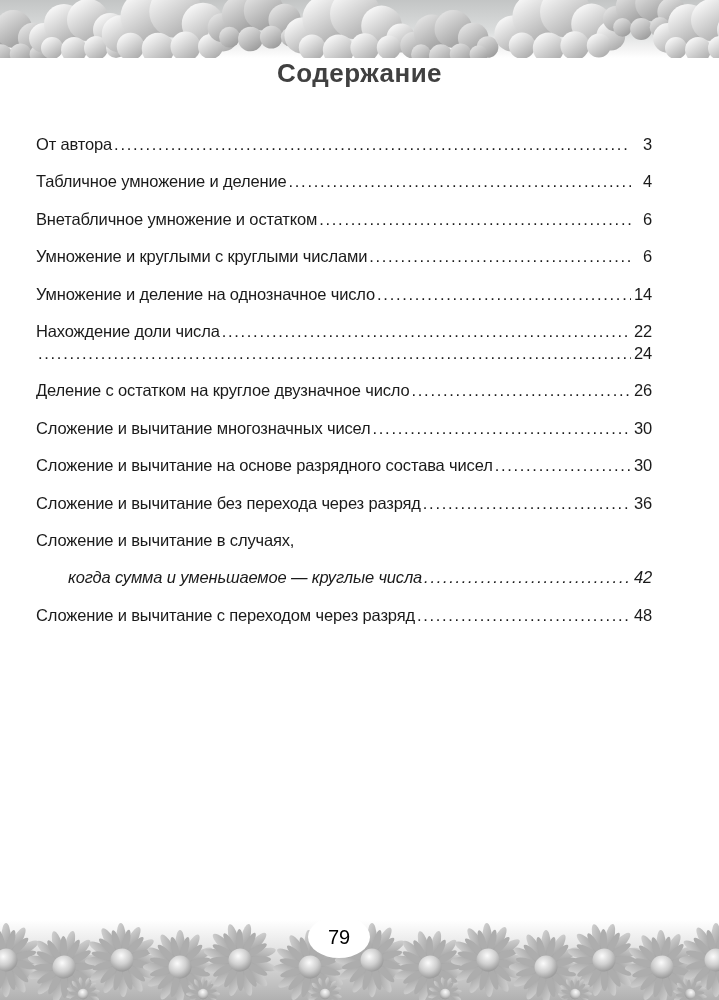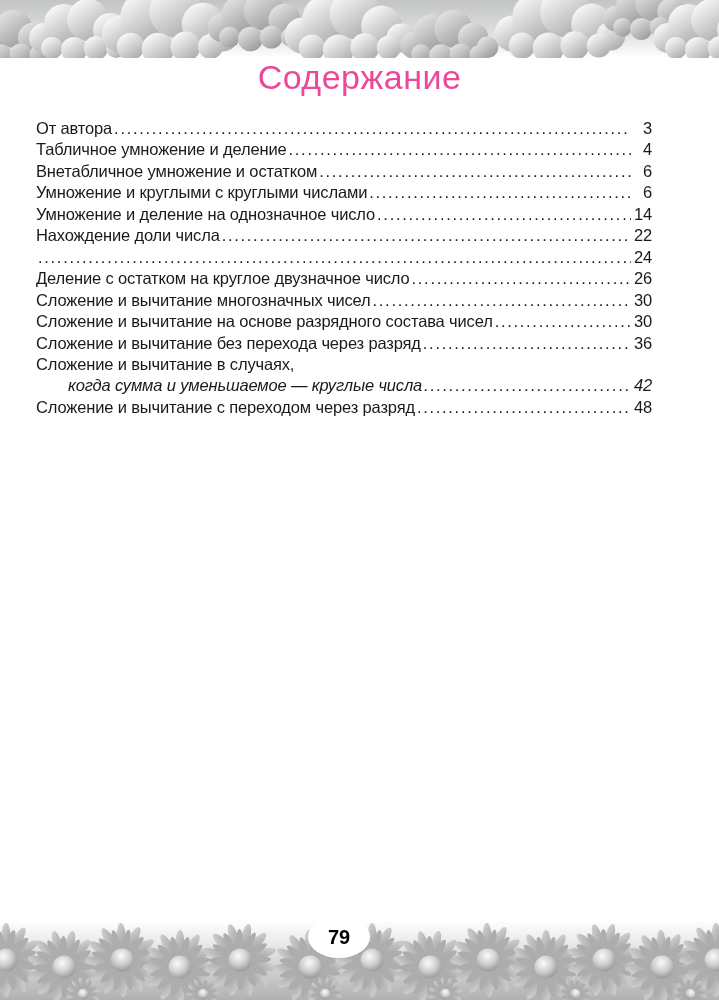--- a/index.html
+++ b/index.html
@@ -18,38 +18,38 @@
     top: 0; left: 0;
     width: 719px; height: 58px;
     display: block;
   }
   
   .title {
     position: absolute;
     top: 58px; left: 0; right: 0;
     margin: 0;
     text-align: center;
-    font-size: 34px;
-    font-weight: normal;
+    font-size: 26px;
+    font-weight: bold;
     letter-spacing: 0.5px;
-    color: #ec4899;
+    color: #404040;
   }
   
   .toc {
     position: absolute;
     top: 118px;
     left: 36px;
     width: 616px;
     font-size: 16.5px;
     line-height: 21.45px;
     letter-spacing: -0.15px;
   }
   .toc-row { display: flex; align-items: baseline; }
   .toc-row.indent { padding-left: 32px; font-style: italic; }
-  .toc-label { white-space: nowrap; }
+  .toc-label { white-space: nowrap; margin-top: 16px; }
   .toc-dots { flex: 1 1 auto; overflow: hidden; white-space: nowrap; }
   .toc-dots::after {
     content: "..................................................................................................................................................................................";
     letter-spacing: 1.7px;
     margin-left: 2px;
   }
   .toc-row.no-page .toc-dots::after { content: ""; }
   .toc-page { min-width: 21px; text-align: right; white-space: nowrap; }
   
   .flower-band {
@@ -62,21 +62,21 @@
   .page-oval {
     position: absolute;
     left: 308px; top: 916px;
     width: 62px; height: 42px;
     background: #ffffff;
     border-radius: 50%;
     display: flex;
     align-items: center;
     justify-content: center;
     font-size: 20px;
-    font-weight: bold;
+    font-weight: normal;
     color: #000000;
     z-index: 3;
   }
 </style>
 </head>
 <body>
 
 <div class="sheet">
 
   <svg class="cloud-band" viewBox="0 0 719 58" width="719" height="58" aria-hidden="true">

